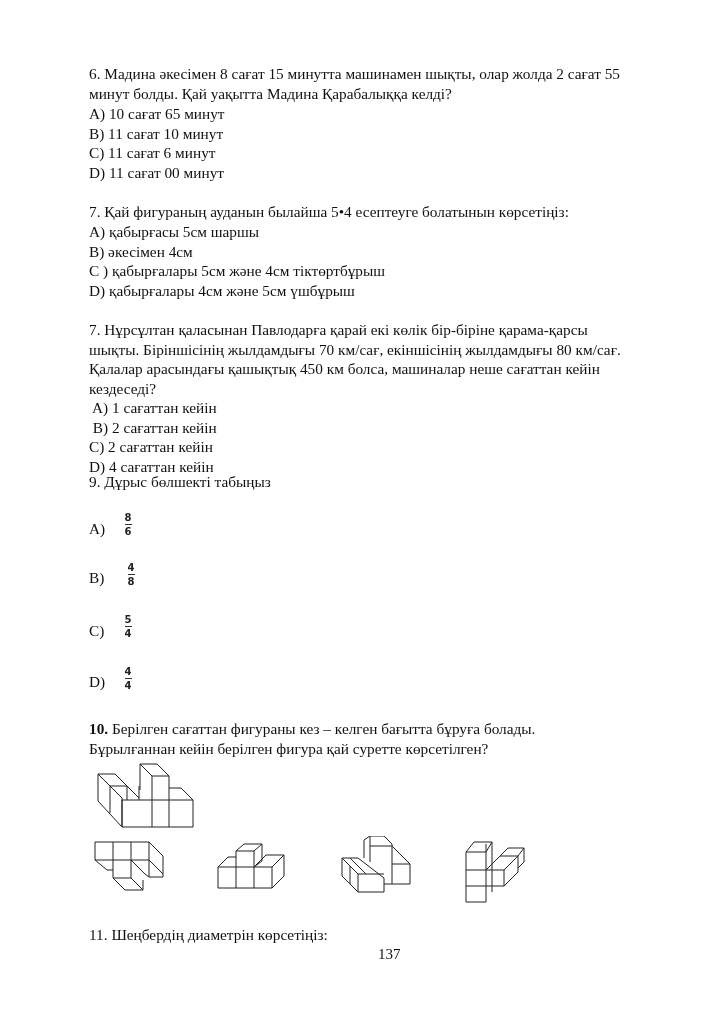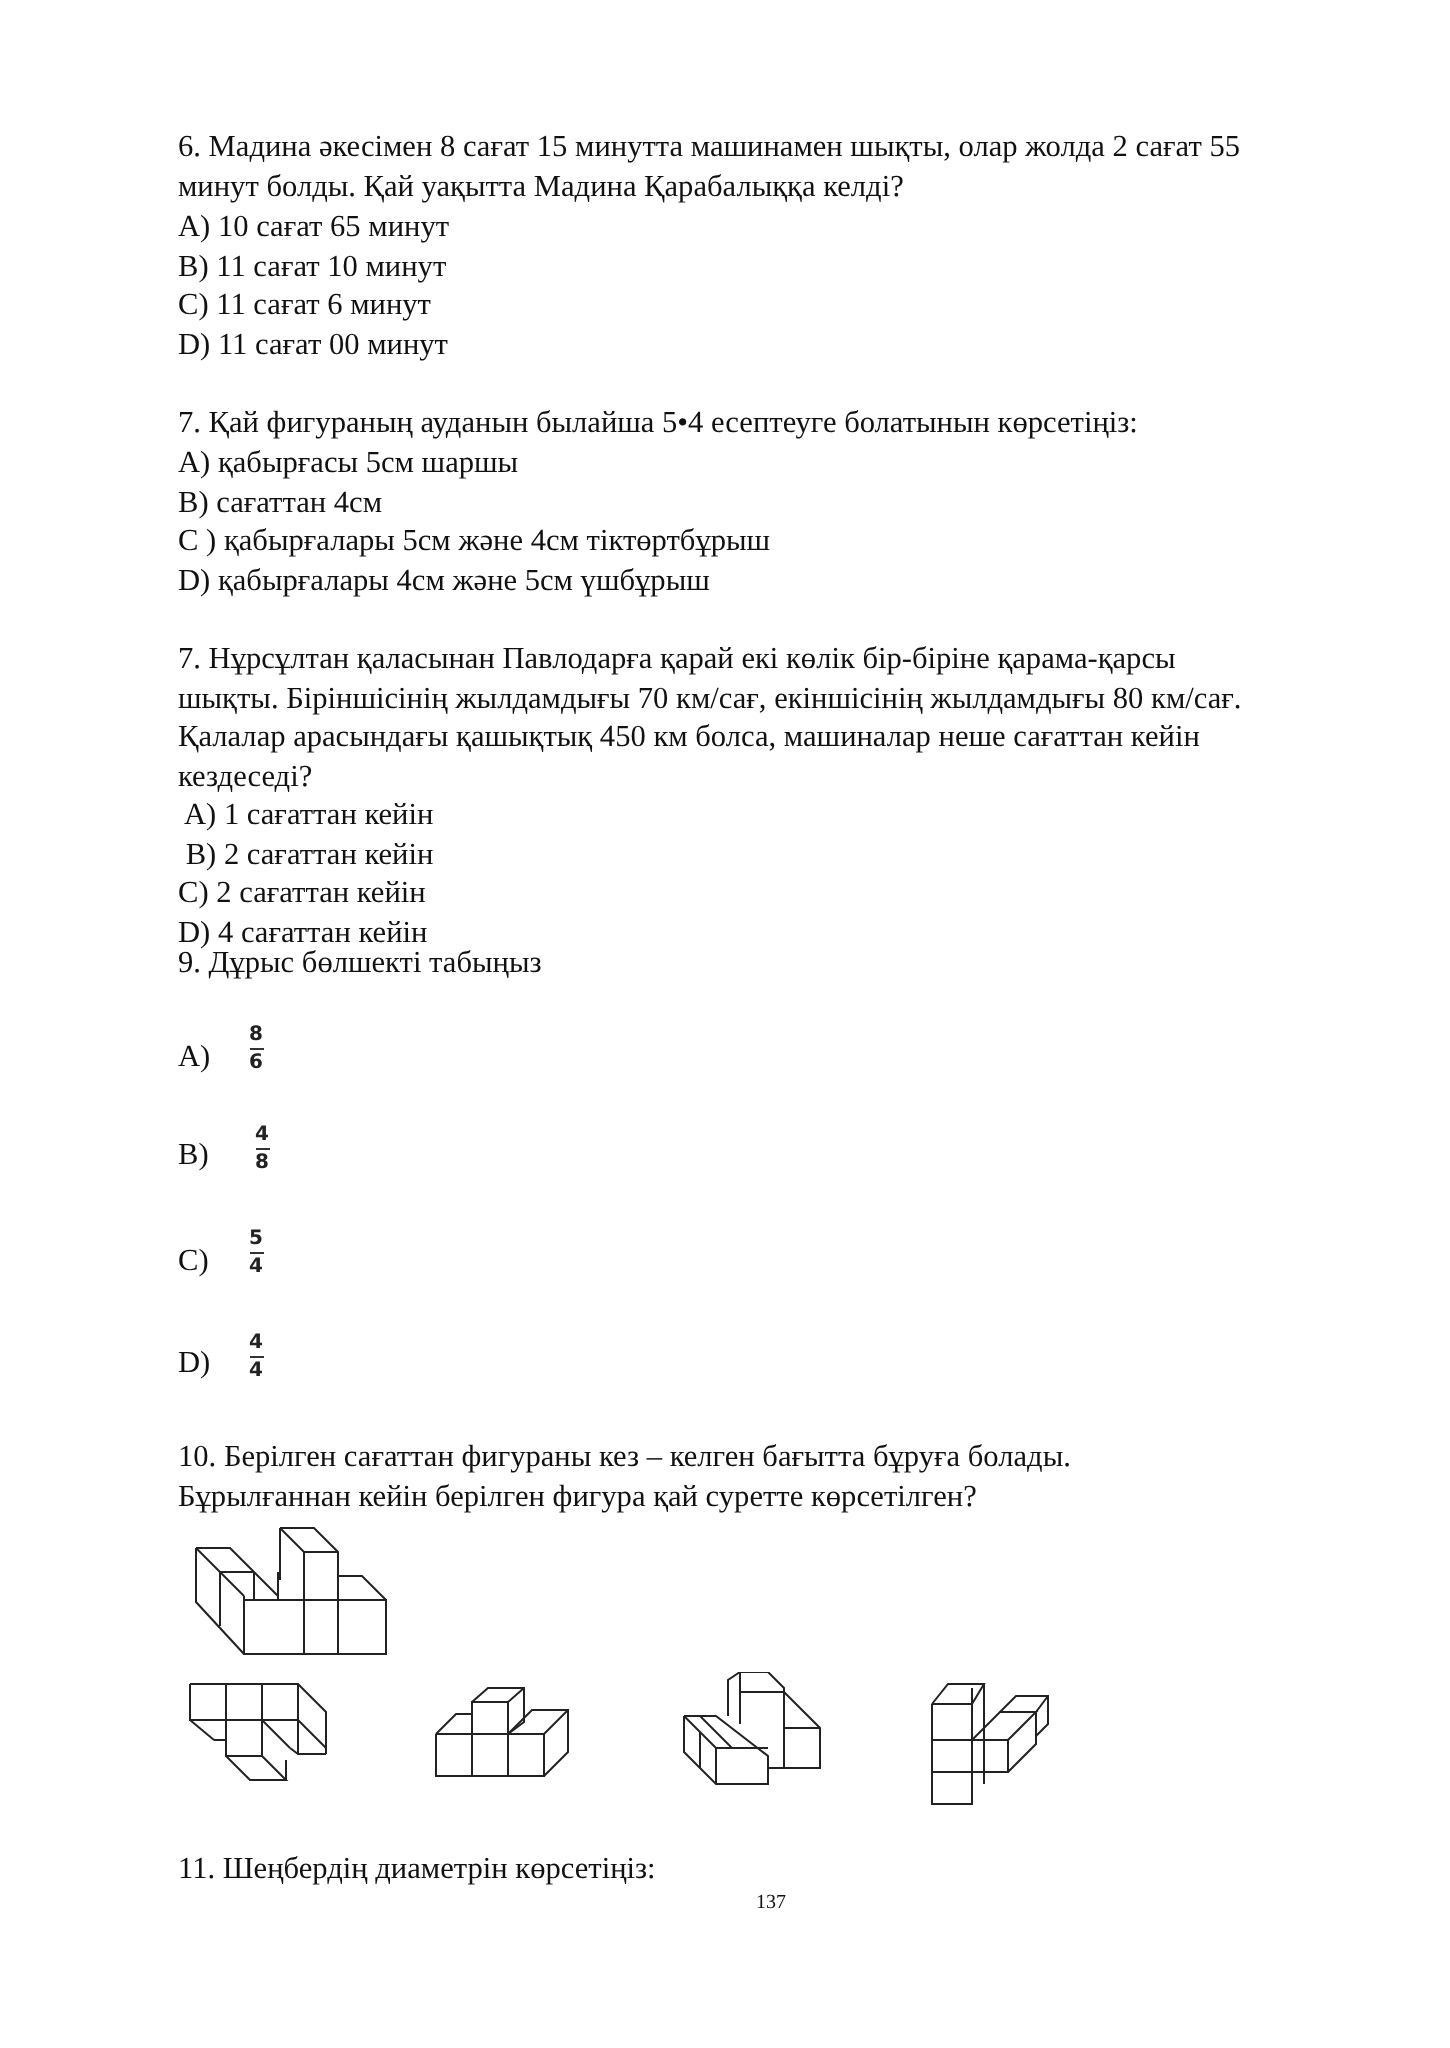--- a/index.html
+++ b/index.html
@@ -1,40 +1,40 @@
 <!DOCTYPE html>
 <html><head>
 <meta charset="utf-8">
 <style>
   html, body { margin:0; padding:0; background:#fff; }
   body { width:725px; height:1024px; position:relative; overflow:hidden;
          font-family:"Liberation Serif", serif; color:#111; font-size:15.3px; }
   .line { position:absolute; left:89px; white-space:nowrap; line-height:20px; }
-  .q-num-bold { font-weight:normal; }
+  .q-num-bold { font-weight:bold; }
   .frac { position:absolute; font-family:"DejaVu Sans", sans-serif; font-weight:bold;
           font-size:10px; line-height:10px; text-align:center; width:10px; color:#222; }
   .frac .bar { display:block; width:7px; height:1px; background:#333; margin:1px auto 2px; }
   .frac span.n, .frac span.d { display:block; }
   svg.fig { position:absolute; }
   svg.fig polyline, svg.fig line, svg.fig polygon { stroke:#222; stroke-width:1; fill:none; }
-  .page-num { position:absolute; left:378px; top:946px; font-size:10px; }
+  .page-num { position:absolute; left:378px; top:946px; font-size:15px; }
 </style>
 </head>
 <body>
 
 <div class="line" style="top:64px">6. Мадина әкесімен 8 сағат 15 минутта машинамен шықты, олар жолда 2 сағат 55</div>
 <div class="line" style="top:84px">минут болды. Қай уақытта Мадина Қарабалыққа келді?</div>
 <div class="line" style="top:104px">A) 10 сағат 65 минут</div>
 <div class="line" style="top:124px">B) 11 сағат 10 минут</div>
 <div class="line" style="top:143px">C) 11 сағат 6 минут</div>
 <div class="line" style="top:163px">D) 11 сағат 00 минут</div>
 
 <div class="line" style="top:202px">7. Қай фигураның ауданын былайша 5•4  есептеуге болатынын көрсетіңіз:</div>
 <div class="line" style="top:222px">A) қабырғасы 5см шаршы</div>
-<div class="line" style="top:242px">B) сағаттан 4см</div>
+<div class="line" style="top:242px">B) әкесімен 4см</div>
 <div class="line" style="top:261px">C ) қабырғалары 5см және 4см тіктөртбұрыш</div>
 <div class="line" style="top:281px">D) қабырғалары 4см және 5см үшбұрыш</div>
 
 <div class="line" style="top:320px">7. Нұрсұлтан қаласынан Павлодарға қарай екі көлік бір-біріне қарама-қарсы</div>
 <div class="line" style="top:340px">шықты.  Біріншісінің жылдамдығы 70 км/сағ, екіншісінің жылдамдығы 80 км/сағ.</div>
 <div class="line" style="top:359px">Қалалар арасындағы қашықтық 450 км болса, машиналар неше сағаттан кейін</div>
 <div class="line" style="top:379px">кездеседі?</div>
 <div class="line" style="top:398px; white-space:pre"> A) 1 сағаттан кейін</div>
 <div class="line" style="top:418px; white-space:pre"> B) 2 сағаттан кейін</div>
 <div class="line" style="top:437px">C) 2 сағаттан кейін</div>

